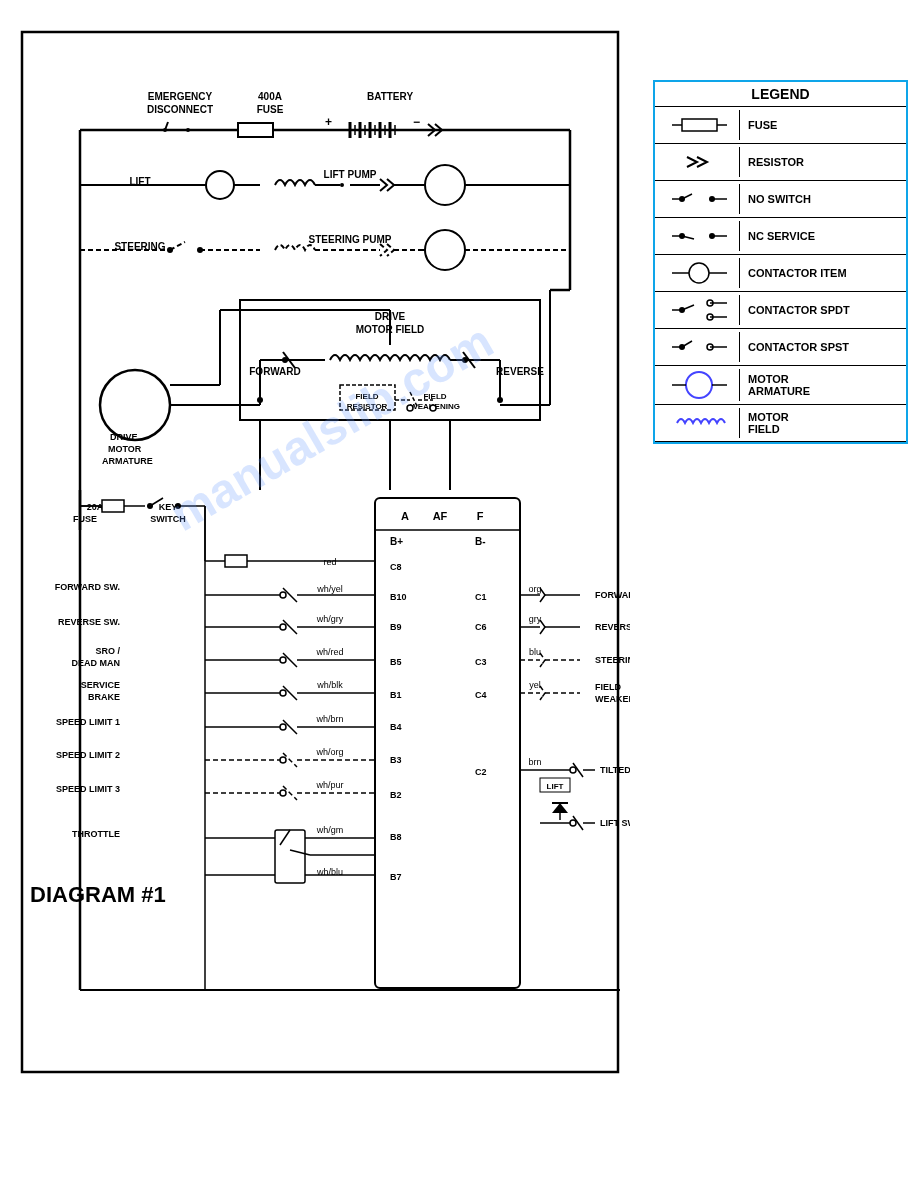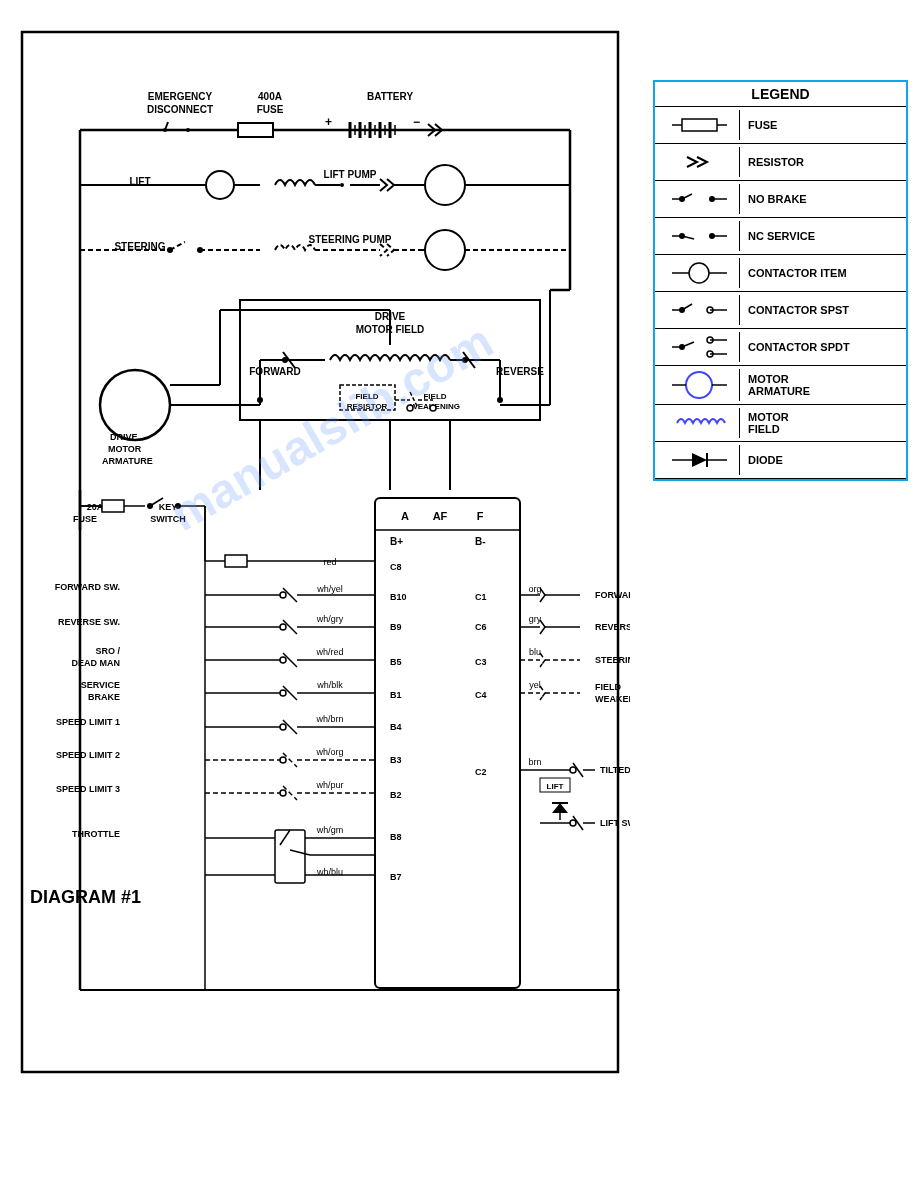--- a/index.html
+++ b/index.html
@@ -50,21 +50,21 @@
     }
     .legend-label {
       font-size: 11px;
       font-weight: bold;
       flex: 1;
     }
     .diagram-title {
       position: absolute;
       bottom: 20px;
       left: 30px;
-      font-size: 18px;
+      font-size: 22px;
       font-weight: bold;
     }
     
     .watermark {
       position: absolute;
       top: 400px;
       left: 150px;
       font-size: 48px;
       color: rgba(100, 150, 255, 0.25);
       transform: rotate(-30deg);
@@ -441,21 +441,21 @@
     <div class="legend-row">
       <div class="legend-symbol">
         <svg width="55" height="20" viewBox="0 0 55 20">
           <circle cx="10" cy="10" r="3" fill="black"></circle>
           <line x1="10" y1="10" x2="20" y2="5" stroke="black" stroke-width="1.5"></line>
           <circle cx="40" cy="10" r="3" fill="black"></circle>
           <line x1="40" y1="10" x2="55" y2="10" stroke="black" stroke-width="1.5"></line>
           <line x1="0" y1="10" x2="10" y2="10" stroke="black" stroke-width="1.5"></line>
         </svg>
       </div>
-      <span class="legend-label">NO BRAKE</span>
+      <span class="legend-label">NO SWITCH</span>
     </div>
 
     <div class="legend-row">
       <div class="legend-symbol">
         <svg width="55" height="20" viewBox="0 0 55 20">
           <circle cx="10" cy="10" r="3" fill="black"></circle>
           <line x1="10" y1="10" x2="22" y2="13" stroke="black" stroke-width="1.5"></line>
           <circle cx="40" cy="10" r="3" fill="black"></circle>
           <line x1="40" y1="10" x2="55" y2="10" stroke="black" stroke-width="1.5"></line>
           <line x1="0" y1="10" x2="10" y2="10" stroke="black" stroke-width="1.5"></line>
@@ -466,81 +466,70 @@
 
     <div class="legend-row">
       <div class="legend-symbol">
         <svg width="55" height="28" viewBox="0 0 55 28">
           <circle cx="27" cy="14" r="10" fill="white" stroke="black" stroke-width="1.5"></circle>
           <line x1="0" y1="14" x2="17" y2="14" stroke="black" stroke-width="1.5"></line>
           <line x1="37" y1="14" x2="55" y2="14" stroke="black" stroke-width="1.5"></line>
         </svg>
       </div>
       <span class="legend-label">CONTACTOR ITEM</span>
-    </div>
-
-    <div class="legend-row">
-      <div class="legend-symbol">
-        <svg width="55" height="24" viewBox="0 0 55 24">
-          <circle cx="10" cy="12" r="3" fill="black"></circle>
-          <line x1="10" y1="12" x2="20" y2="6" stroke="black" stroke-width="1.5"></line>
-          <circle cx="38" cy="12" r="3" fill="white" stroke="black" stroke-width="1.5"></circle>
-          <line x1="38" y1="12" x2="55" y2="12" stroke="black" stroke-width="1.5"></line>
-          <line x1="0" y1="12" x2="10" y2="12" stroke="black" stroke-width="1.5"></line>
-        </svg>
-      </div>
-      <span class="legend-label">CONTACTOR SPST</span>
     </div>
 
     <div class="legend-row">
       <div class="legend-symbol">
         <svg width="55" height="30" viewBox="0 0 55 30">
           <circle cx="10" cy="15" r="3" fill="black"></circle>
           <line x1="10" y1="15" x2="22" y2="10" stroke="black" stroke-width="1.5"></line>
           <circle cx="38" cy="8" r="3" fill="white" stroke="black" stroke-width="1.5"></circle>
           <circle cx="38" cy="22" r="3" fill="white" stroke="black" stroke-width="1.5"></circle>
           <line x1="0" y1="15" x2="10" y2="15" stroke="black" stroke-width="1.5"></line>
           <line x1="38" y1="8" x2="55" y2="8" stroke="black" stroke-width="1.5"></line>
           <line x1="38" y1="22" x2="55" y2="22" stroke="black" stroke-width="1.5"></line>
         </svg>
       </div>
       <span class="legend-label">CONTACTOR SPDT</span>
     </div>
 
     <div class="legend-row">
       <div class="legend-symbol">
+        <svg width="55" height="24" viewBox="0 0 55 24">
+          <circle cx="10" cy="12" r="3" fill="black"></circle>
+          <line x1="10" y1="12" x2="20" y2="6" stroke="black" stroke-width="1.5"></line>
+          <circle cx="38" cy="12" r="3" fill="white" stroke="black" stroke-width="1.5"></circle>
+          <line x1="38" y1="12" x2="55" y2="12" stroke="black" stroke-width="1.5"></line>
+          <line x1="0" y1="12" x2="10" y2="12" stroke="black" stroke-width="1.5"></line>
+        </svg>
+      </div>
+      <span class="legend-label">CONTACTOR SPST</span>
+    </div>
+
+    <div class="legend-row">
+      <div class="legend-symbol">
         <svg width="55" height="32" viewBox="0 0 55 32">
           <circle cx="27" cy="16" r="13" fill="white" stroke="#4444ff" stroke-width="2"></circle>
           <line x1="0" y1="16" x2="14" y2="16" stroke="black" stroke-width="1.5"></line>
           <line x1="40" y1="16" x2="55" y2="16" stroke="black" stroke-width="1.5"></line>
         </svg>
       </div>
       <span class="legend-label">MOTOR<br>ARMATURE</span>
     </div>
 
     <div class="legend-row">
       <div class="legend-symbol">
         <svg width="55" height="24" viewBox="0 0 55 24">
           <path d="M5,12 Q9,4 13,12 Q17,4 21,12 Q25,4 29,12 Q33,4 37,12 Q41,4 45,12 Q49,4 53,12" fill="none" stroke="#4444ff" stroke-width="2"></path>
         </svg>
       </div>
       <span class="legend-label">MOTOR<br>FIELD</span>
     </div>
 
 
-    <div class="legend-row">
-      <div class="legend-symbol">
-        <svg width="55" height="24" viewBox="0 0 55 24">
-          <line x1="0" y1="12" x2="20" y2="12" stroke="black" stroke-width="1.5"></line>
-          <polygon points="20,5 35,12 20,19" fill="black"></polygon>
-          <line x1="35" y1="5" x2="35" y2="19" stroke="black" stroke-width="2"></line>
-          <line x1="35" y1="12" x2="55" y2="12" stroke="black" stroke-width="1.5"></line>
-        </svg>
-      </div>
-      <span class="legend-label">DIODE</span>
-    </div>
   </div>
 
   <div class="diagram-title">DIAGRAM  #1</div>
 
   <div class="watermark">manualslib.com</div>
 
 </div>
 
 </body></html>

